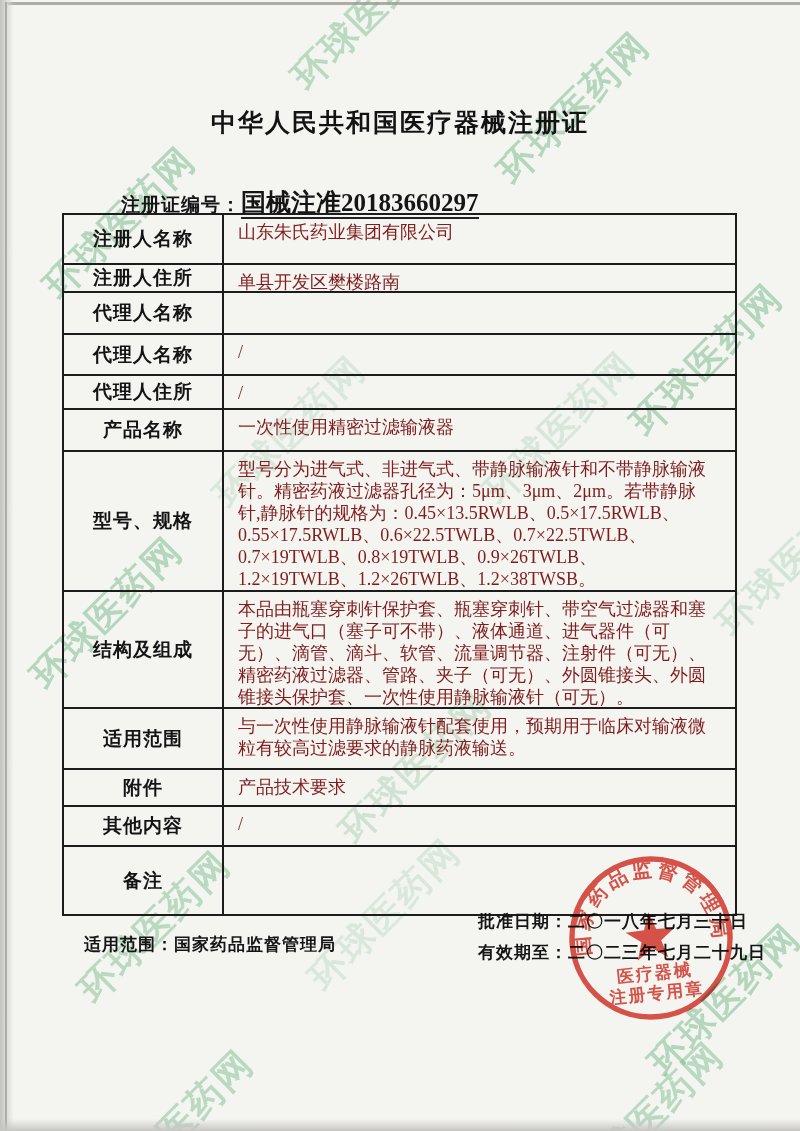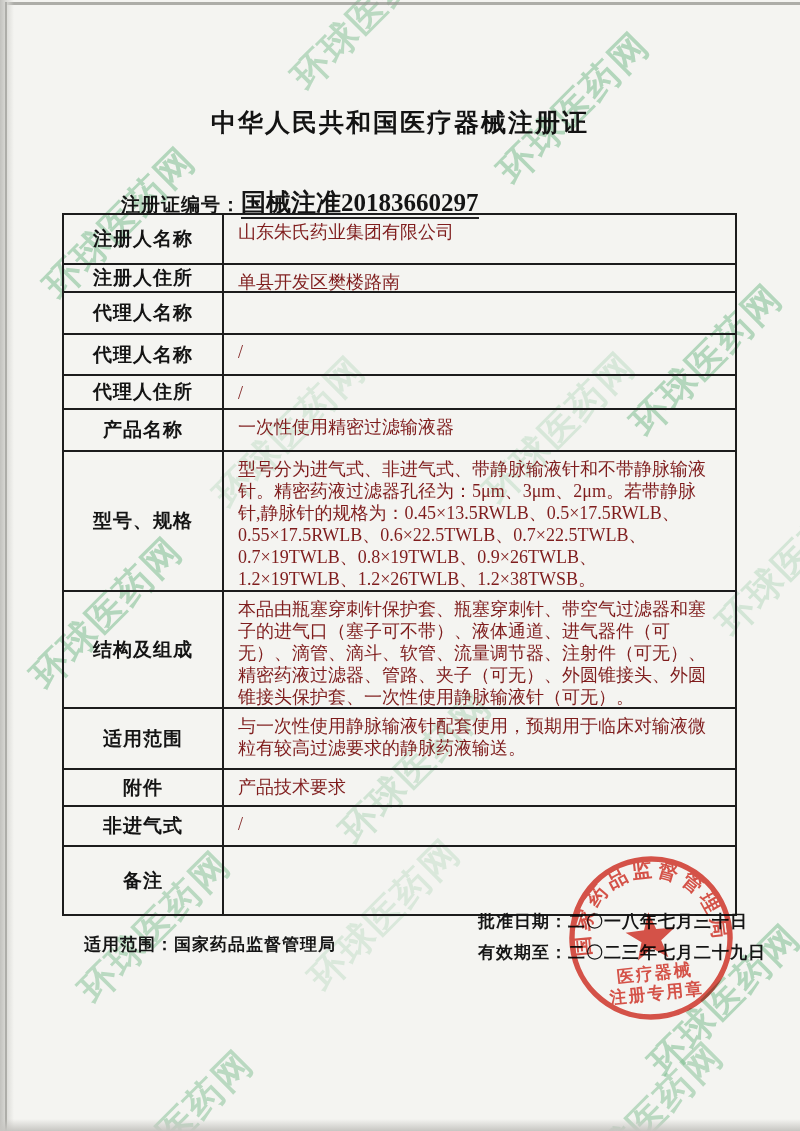--- a/index.html
+++ b/index.html
@@ -120,21 +120,21 @@
     </div>
     <div class="trow r9">
       <div class="tlabel">适用范围</div>
       <div class="tvalue">与一次性使用静脉输液针配套使用，预期用于临床对输液微粒有较高过滤要求的静脉药液输送。</div>
     </div>
     <div class="trow r10">
       <div class="tlabel">附件</div>
       <div class="tvalue">产品技术要求</div>
     </div>
     <div class="trow r11">
-      <div class="tlabel">非进气式</div>
+      <div class="tlabel">其他内容</div>
       <div class="tvalue">/</div>
     </div>
     <div class="trow r12">
       <div class="tlabel">备注</div>
       <div class="tvalue"></div>
     </div>
   </div>
 
   <div class="footline f-dept">
     <span class="flab">适用范围：</span><span class="flab">国家药品监督管理局</span>

